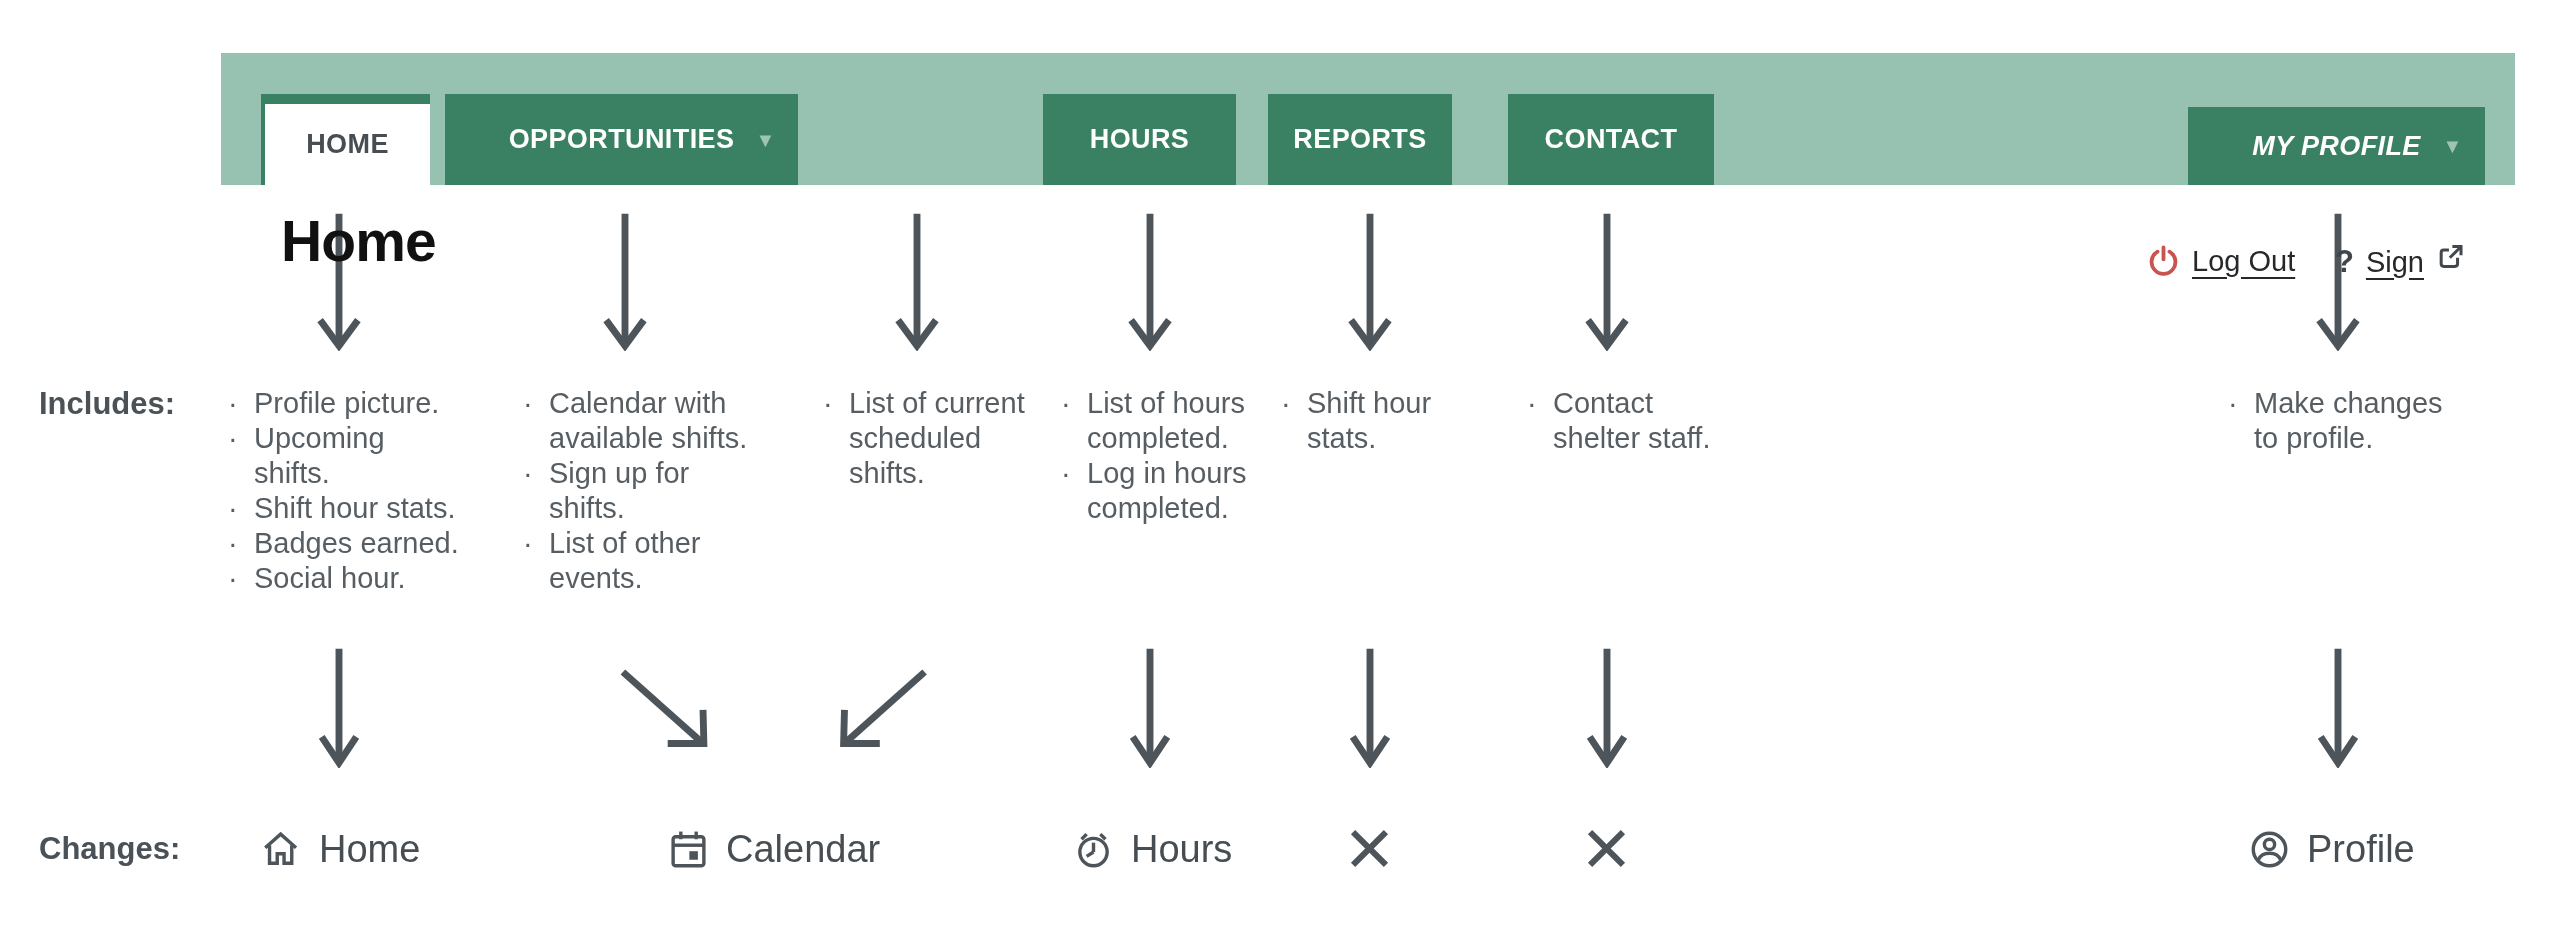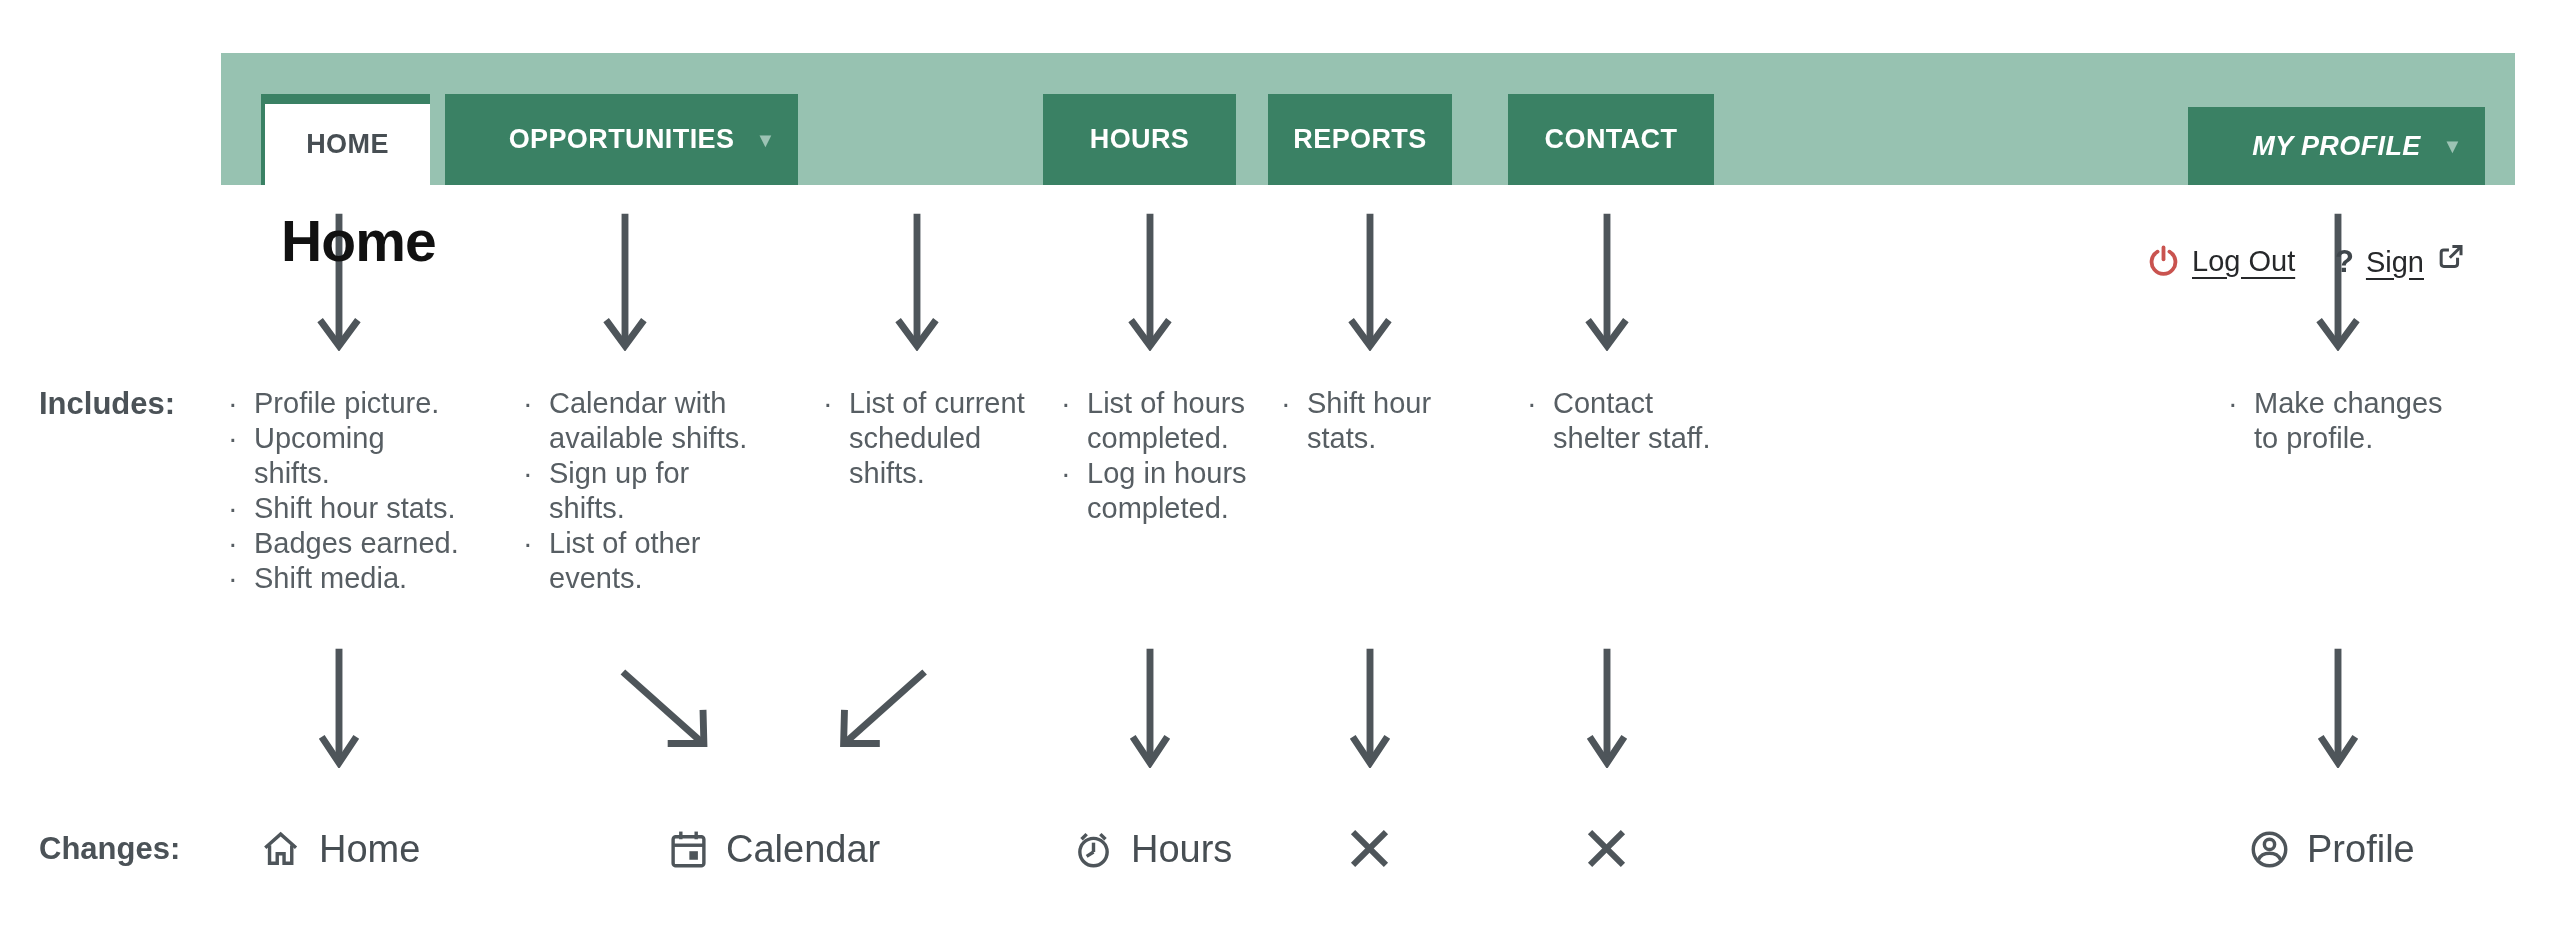--- a/index.html
+++ b/index.html
@@ -148,21 +148,21 @@
     <li>
         <span class="blt">·</span>
         <span class="txt">Shift hour stats.</span>
       </li>
     <li>
         <span class="blt">·</span>
         <span class="txt">Badges earned.</span>
       </li>
     <li>
         <span class="blt">·</span>
-        <span class="txt">Shift media.</span>
+        <span class="txt">Social hour.</span>
       </li>
   </ul>
 
   <ul class="blist" style="left:523px;">
     <li>
         <span class="blt">·</span>
         <span class="txt">Calendar with
 available shifts.</span>
       </li>
     <li>

